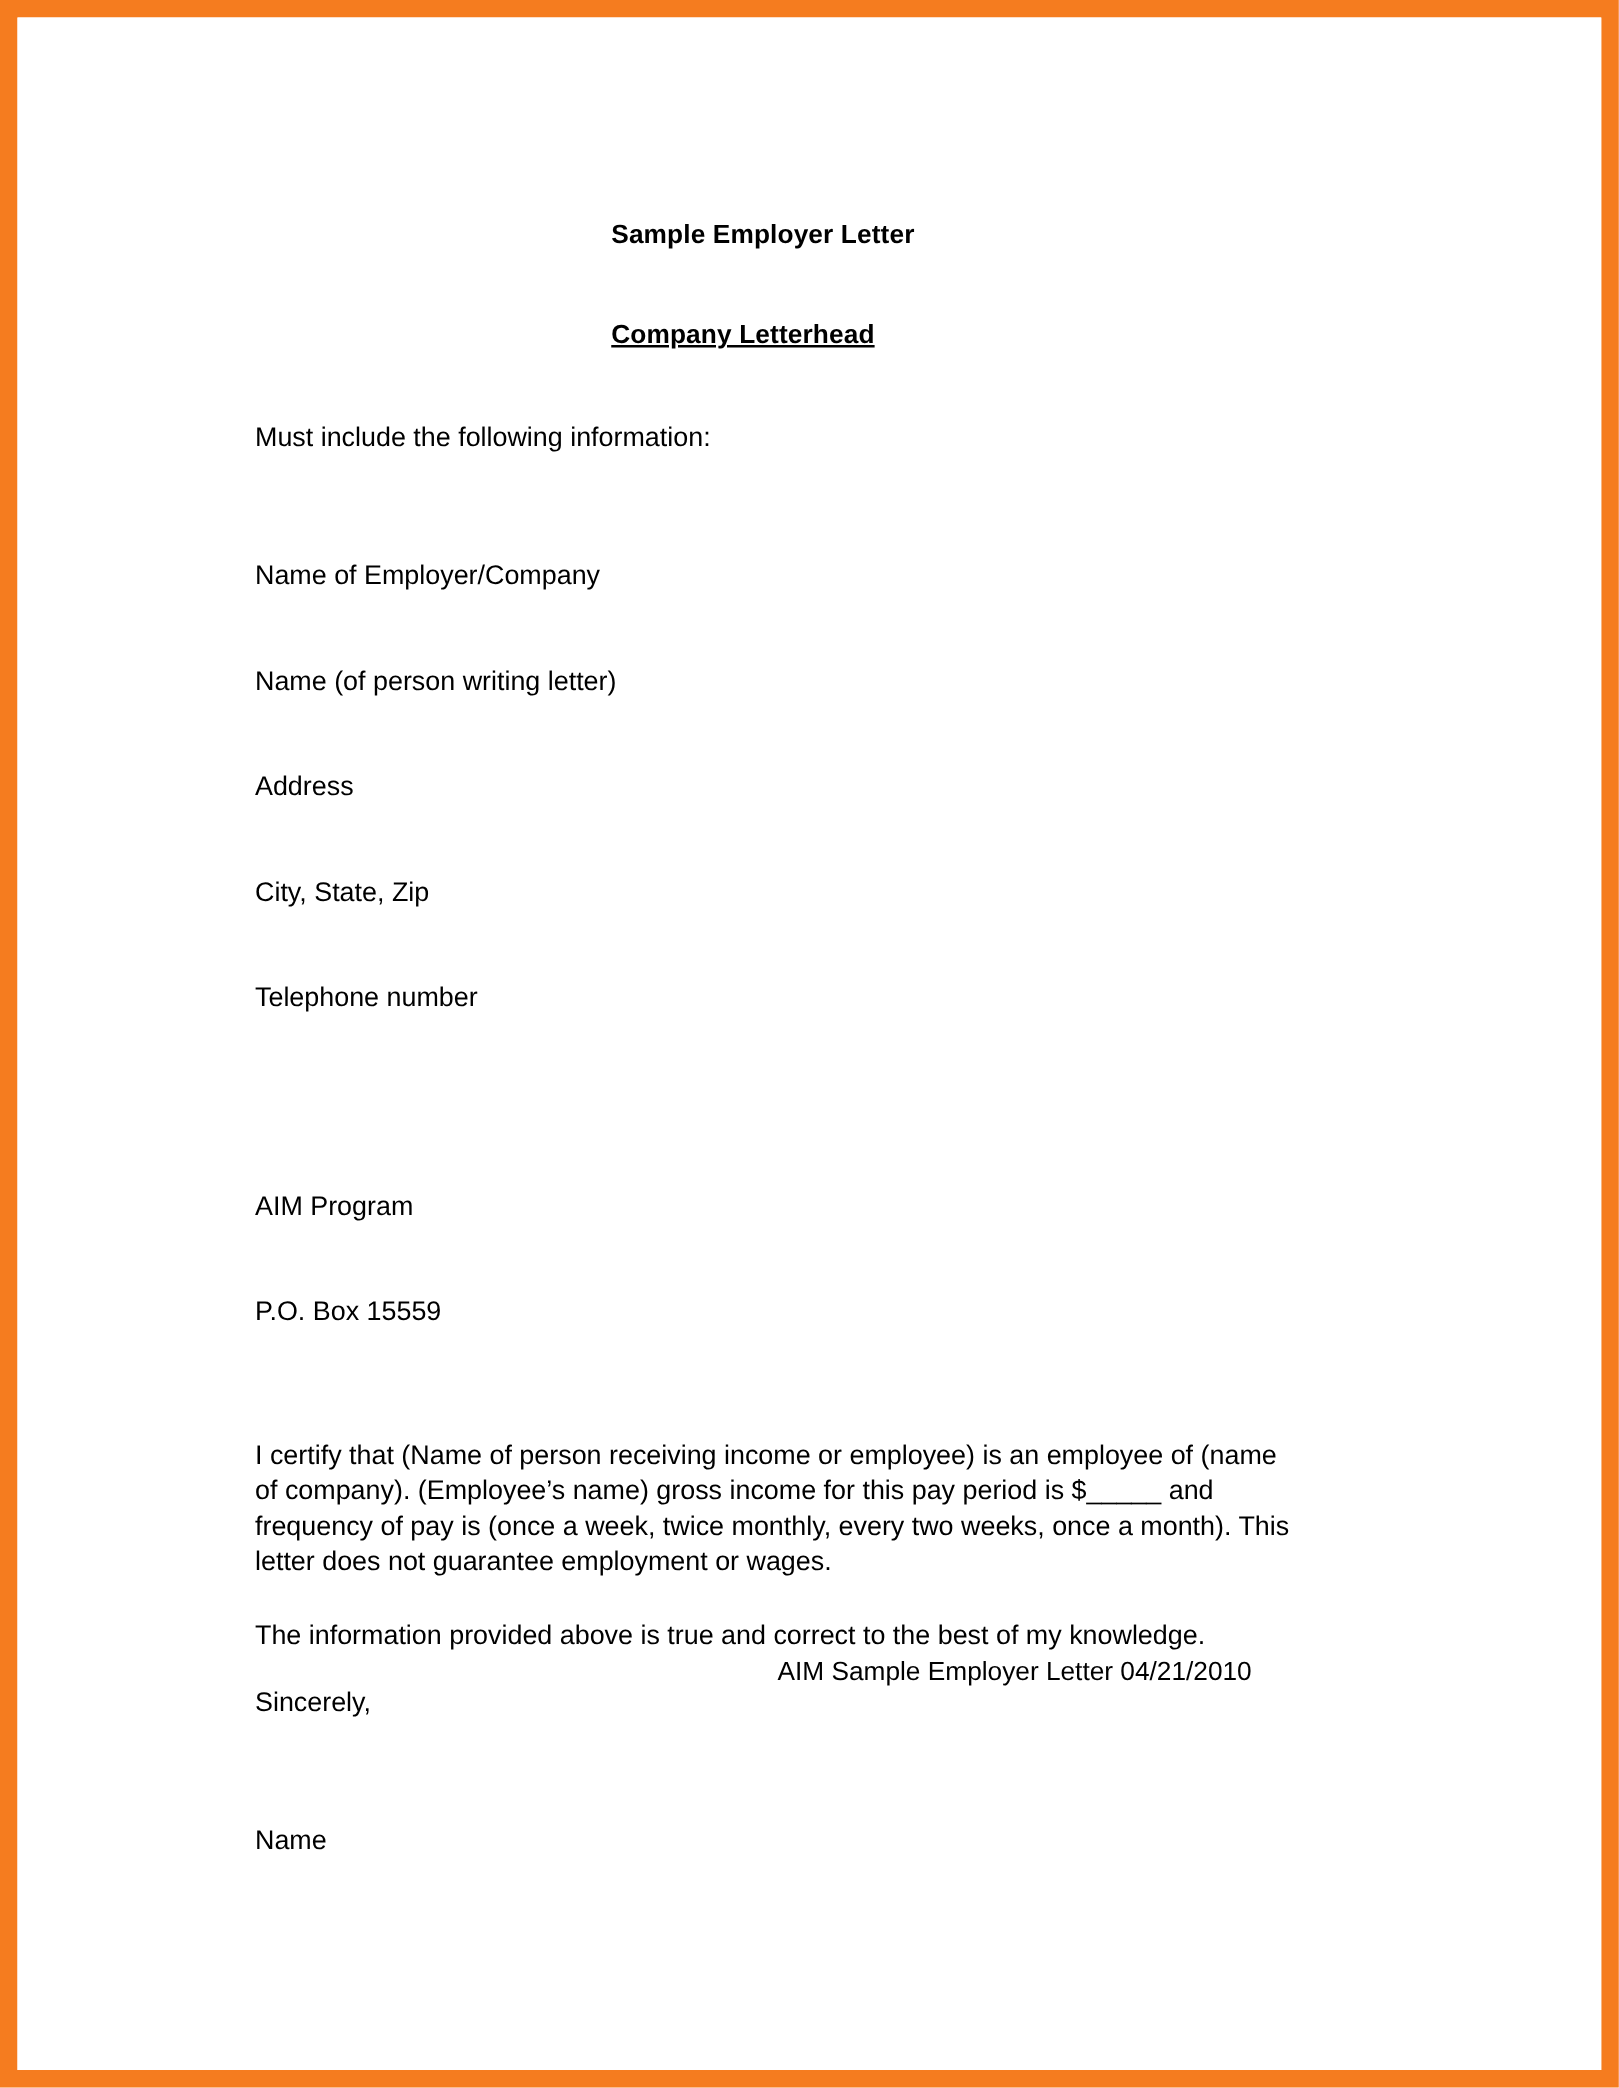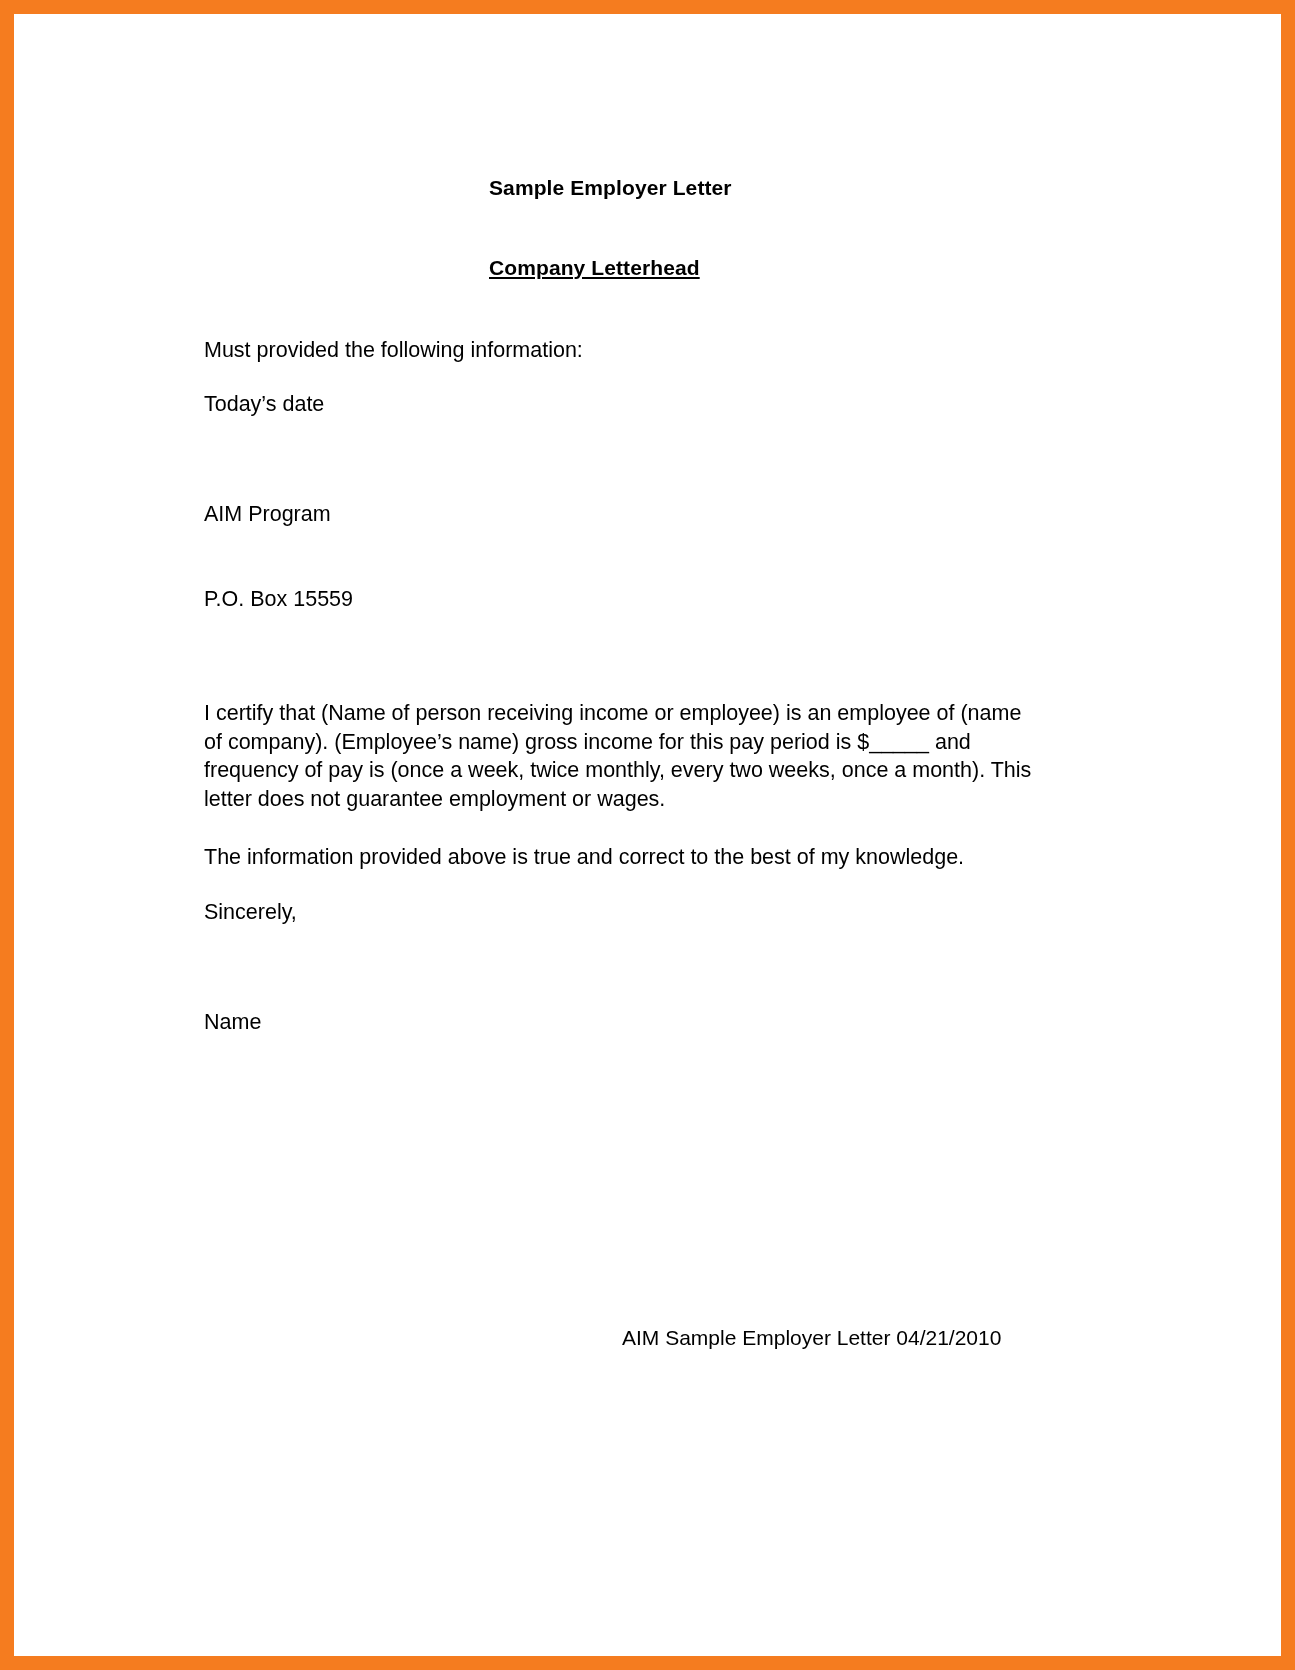--- a/index.html
+++ b/index.html
@@ -96,24 +96,30 @@
 
 <div class="page-frame">
   <div class="sheet">
 
     <div class="doc-body">
 
       <div class="title-line title-1">Sample Employer Letter</div>
 
       <div class="title-line title-2">Company Letterhead</div>
 
-      <div class="para">Must provided the following information:</div>
+      <div class="para">Must include the following information:</div>
 
+      <div class="para block nowrap-group">
+        <div class="body-text">Name of Employer/Company</div>
+        <div class="body-text">Name (of person writing letter)</div>
+        <div class="body-text">Address</div>
+        <div class="body-text">City, State, Zip</div>
+        <div class="body-text">Telephone number</div>
+      </div>
 
-      <div class="para tight">Today’s date</div>
 
       <div class="para tight nowrap-group">
         <div class="body-text">AIM Program</div>
         <div class="body-text">P.O. Box 15559</div>
       </div>
 
 
       <div class="certify">I certify that (Name of person receiving income or employee) is an employee of (name of company). (Employee’s name) gross income for this pay period is $_____ and frequency of pay is (once a week, twice monthly, every two weeks, once a month). This letter does not guarantee employment or wages.</div>
 
       <div class="certify">The information provided above is true and correct to the best of my knowledge.</div>

